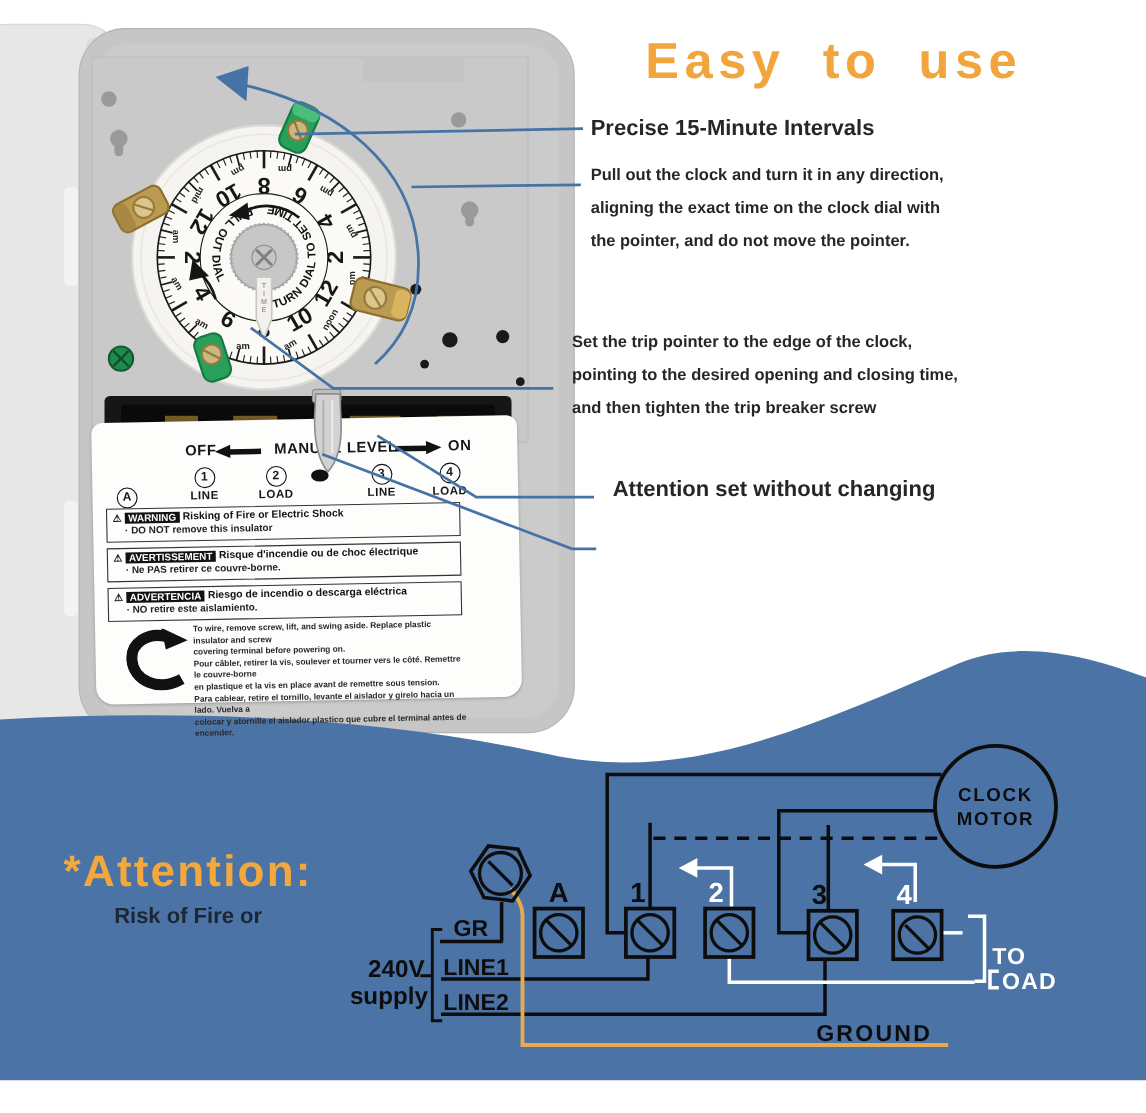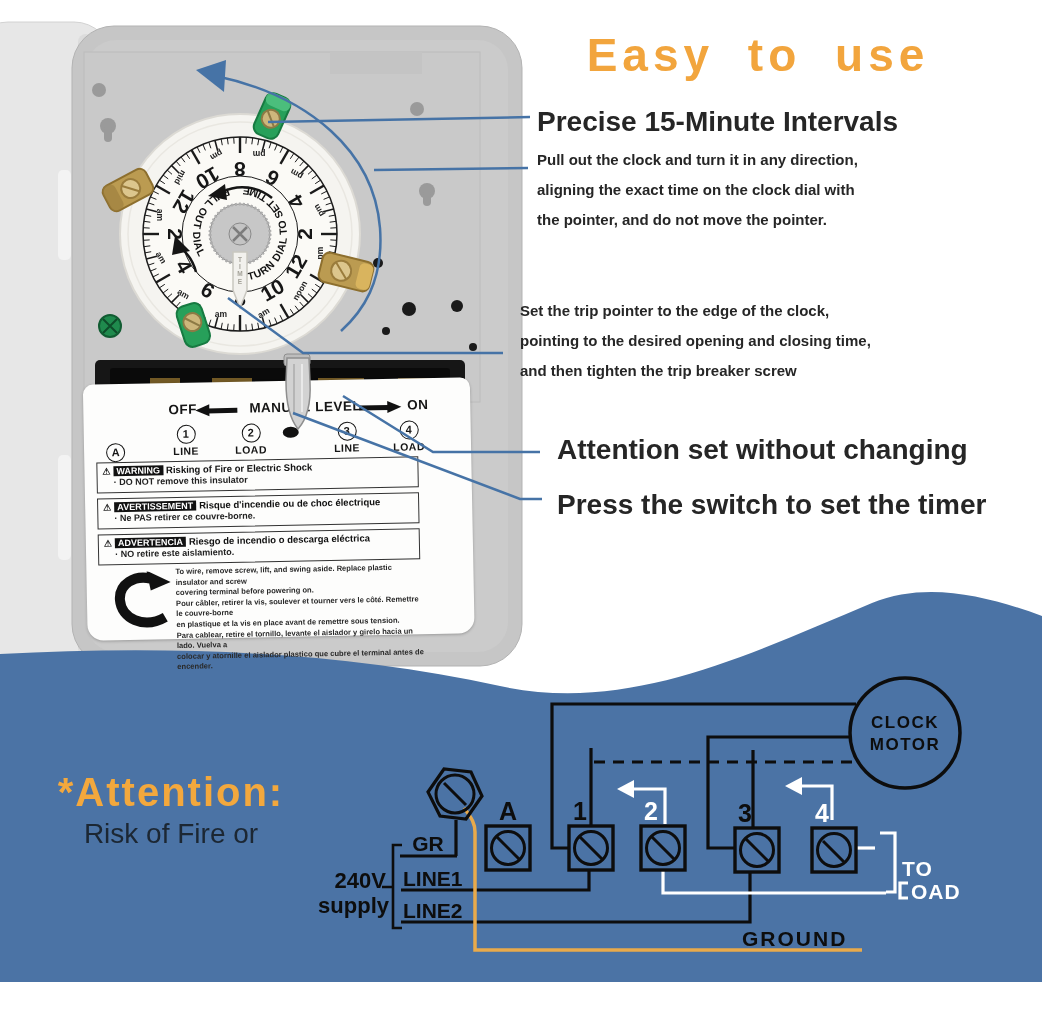--- a/index.html
+++ b/index.html
@@ -7,21 +7,21 @@
           font-family:"Liberation Sans",sans-serif;}
   svg.layer{position:absolute;left:0;top:0;pointer-events:none;}
   #photo-svg{z-index:1;}
   #bottom-svg{z-index:10;}
   #overlay-svg{z-index:30;}
 
   
   .rc{position:absolute;z-index:20;color:#262626;font-weight:bold;white-space:pre-line;}
   .rc-head{left:548px;top:28px;width:420px;text-align:center;font-size:46px;font-weight:800;
            color:#f2a53d;letter-spacing:5px;word-spacing:16px;}
-  .rc-line{font-size:28px;}
+  .rc-line{font-size:20px;}
   .rc-para{font-size:15px;line-height:30px;}
 
   
   .dev-label{position:absolute;left:83px;top:384px;width:387px;height:256px;background:#fdfdfc;
              border-radius:10px 10px 16px 16px;z-index:20;transform:rotate(-1.1deg);
              transform-origin:40px 10px;box-shadow:0 1px 3px rgba(0,0,0,.25);color:#161616;}
   .sw-label{position:absolute;top:19px;font-size:13.5px;font-weight:bold;letter-spacing:.5px;}
   .arr{position:absolute;top:22px;height:12px;}
   .arr .bar{position:absolute;top:4px;height:5px;background:#111;}
   .arr .tri{position:absolute;top:0;width:0;height:0;border-top:6px solid transparent;border-bottom:6px solid transparent;}
@@ -41,21 +41,21 @@
   .badge{background:#111;color:#fff;padding:0 3px;font-size:9px;font-weight:bold;}
   .wtri{font-size:9px;}
   .wline2{font-size:9px;color:#222;margin-left:11px;font-weight:600;margin-top:1px;}
   .instr{position:absolute;left:89px;top:184px;width:250px;font-size:7.6px;line-height:10.6px;
          color:#2a2a2a;font-weight:600;white-space:pre-line;}
   .swingarrow{position:absolute;left:26px;top:188px;}
 
   
   .attention{position:absolute;left:28px;top:770px;width:286px;text-align:center;z-index:20;}
   .attention .t{font-size:40px;font-weight:800;color:#f3a83d;letter-spacing:2px;text-align:center;}
-  .attention .s{font-size:28px;font-weight:400;color:#1c2733;line-height:29px;margin-top:4px;}
+  .attention .s{font-size:20px;font-weight:700;color:#1c2733;line-height:29px;margin-top:4px;}
 
   
   text{font-family:"Liberation Sans",sans-serif;}
   .hnum{font-size:21px;font-weight:bold;fill:#161616;text-anchor:middle;}
   .hper{font-size:8.5px;font-weight:600;fill:#222;text-anchor:middle;}
   .dialcurve{font-size:10.5px;font-weight:bold;fill:#111;letter-spacing:.5px;}
   .wt{font-weight:800;fill:#0d0d0d;}
   .wt-white{font-weight:800;fill:#ffffff;}
 </style>
 </head>
@@ -385,21 +385,20 @@
 
   <div class="rc rc-head">Easy to use</div>
   <div class="rc rc-line" style="left:537px;top:106px">Precise 15-Minute Intervals</div>
   <div class="rc rc-para" style="left:537px;top:145px">Pull out the clock and turn it in any direction,
 aligning the exact time on the clock dial with
 the pointer, and do not move the pointer.</div>
   <div class="rc rc-para" style="left:520px;top:296px">Set the trip pointer to the edge of the clock,
 pointing to the desired opening and closing time,
 and then tighten the trip breaker screw</div>
   <div class="rc rc-line" style="left:557px;top:434px">Attention set without changing</div>
-  <div class="rc rc-line" style="left:557px;top:489px">Press the switch to set the timer</div>
 
   <svg id="overlay-svg" class="layer" width="1042" height="1012" viewBox="0 0 1042 1012">
 
     <g>
       <rect x="284" y="354" width="26" height="12" rx="3" fill="#bdbdbd" stroke="#8e8e8e"></rect>
       <path d="M287,358 L309,358 L310,382 C311,402 307,419 298,429 C290,419 286,402 286,382 Z" fill="#d2d2d2" stroke="#8e8e8e" stroke-width="1.5"></path>
       <line x1="294" y1="364" x2="294" y2="415" stroke="#b5b5b5" stroke-width="2"></line>
       <line x1="302" y1="364" x2="302" y2="412" stroke="#e9e9e9" stroke-width="2"></line>
     </g>
 

